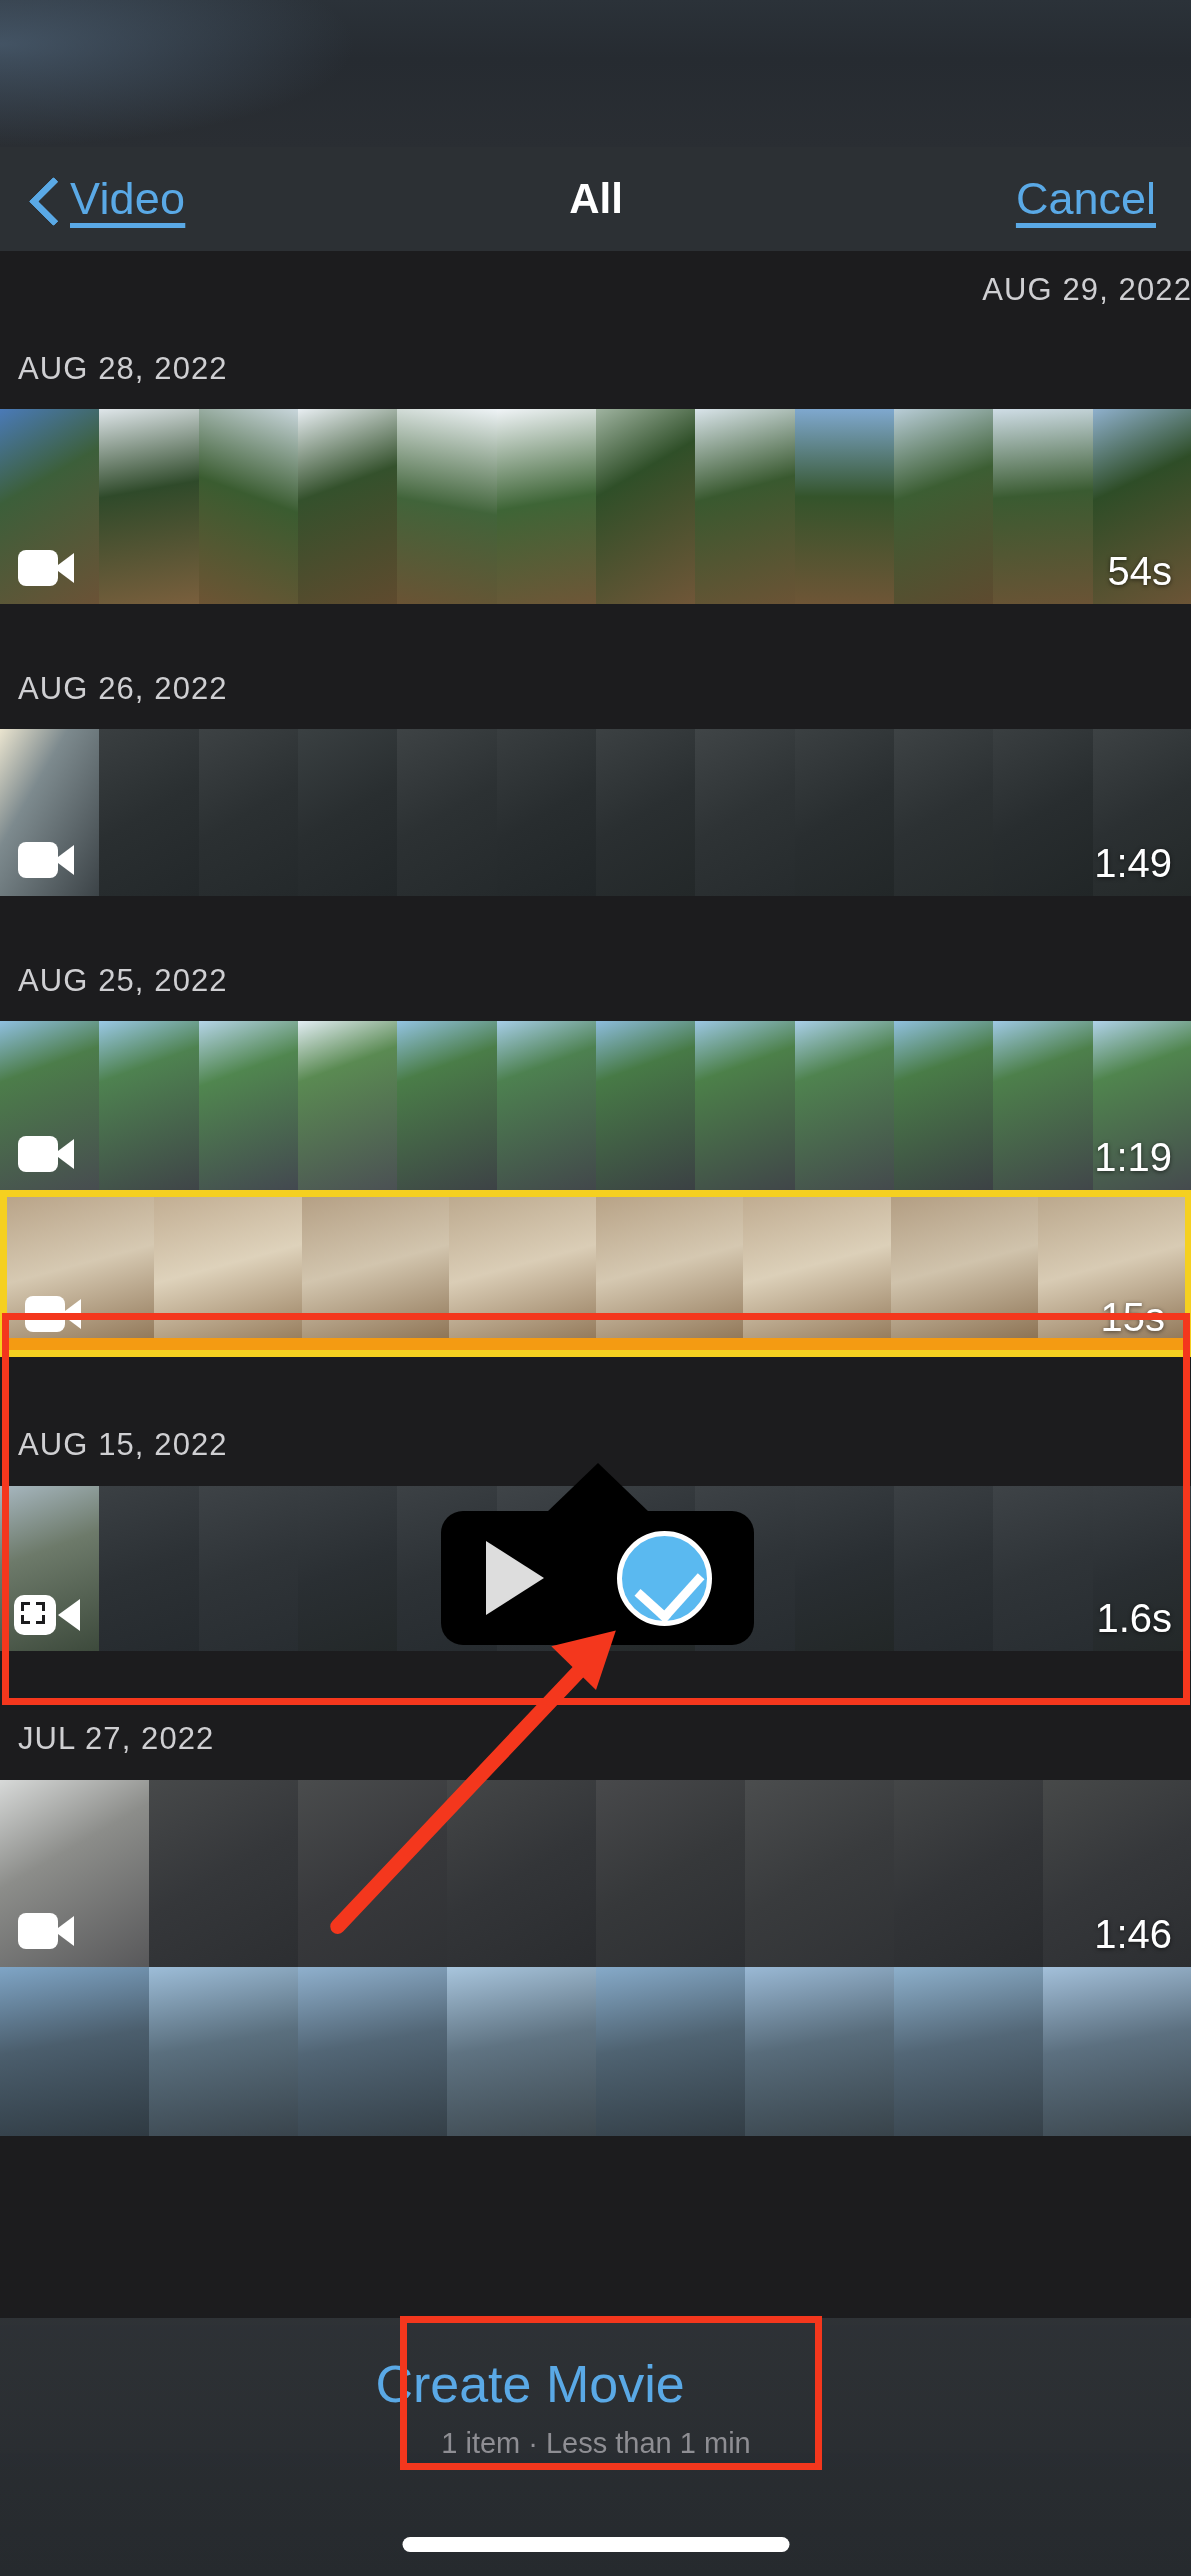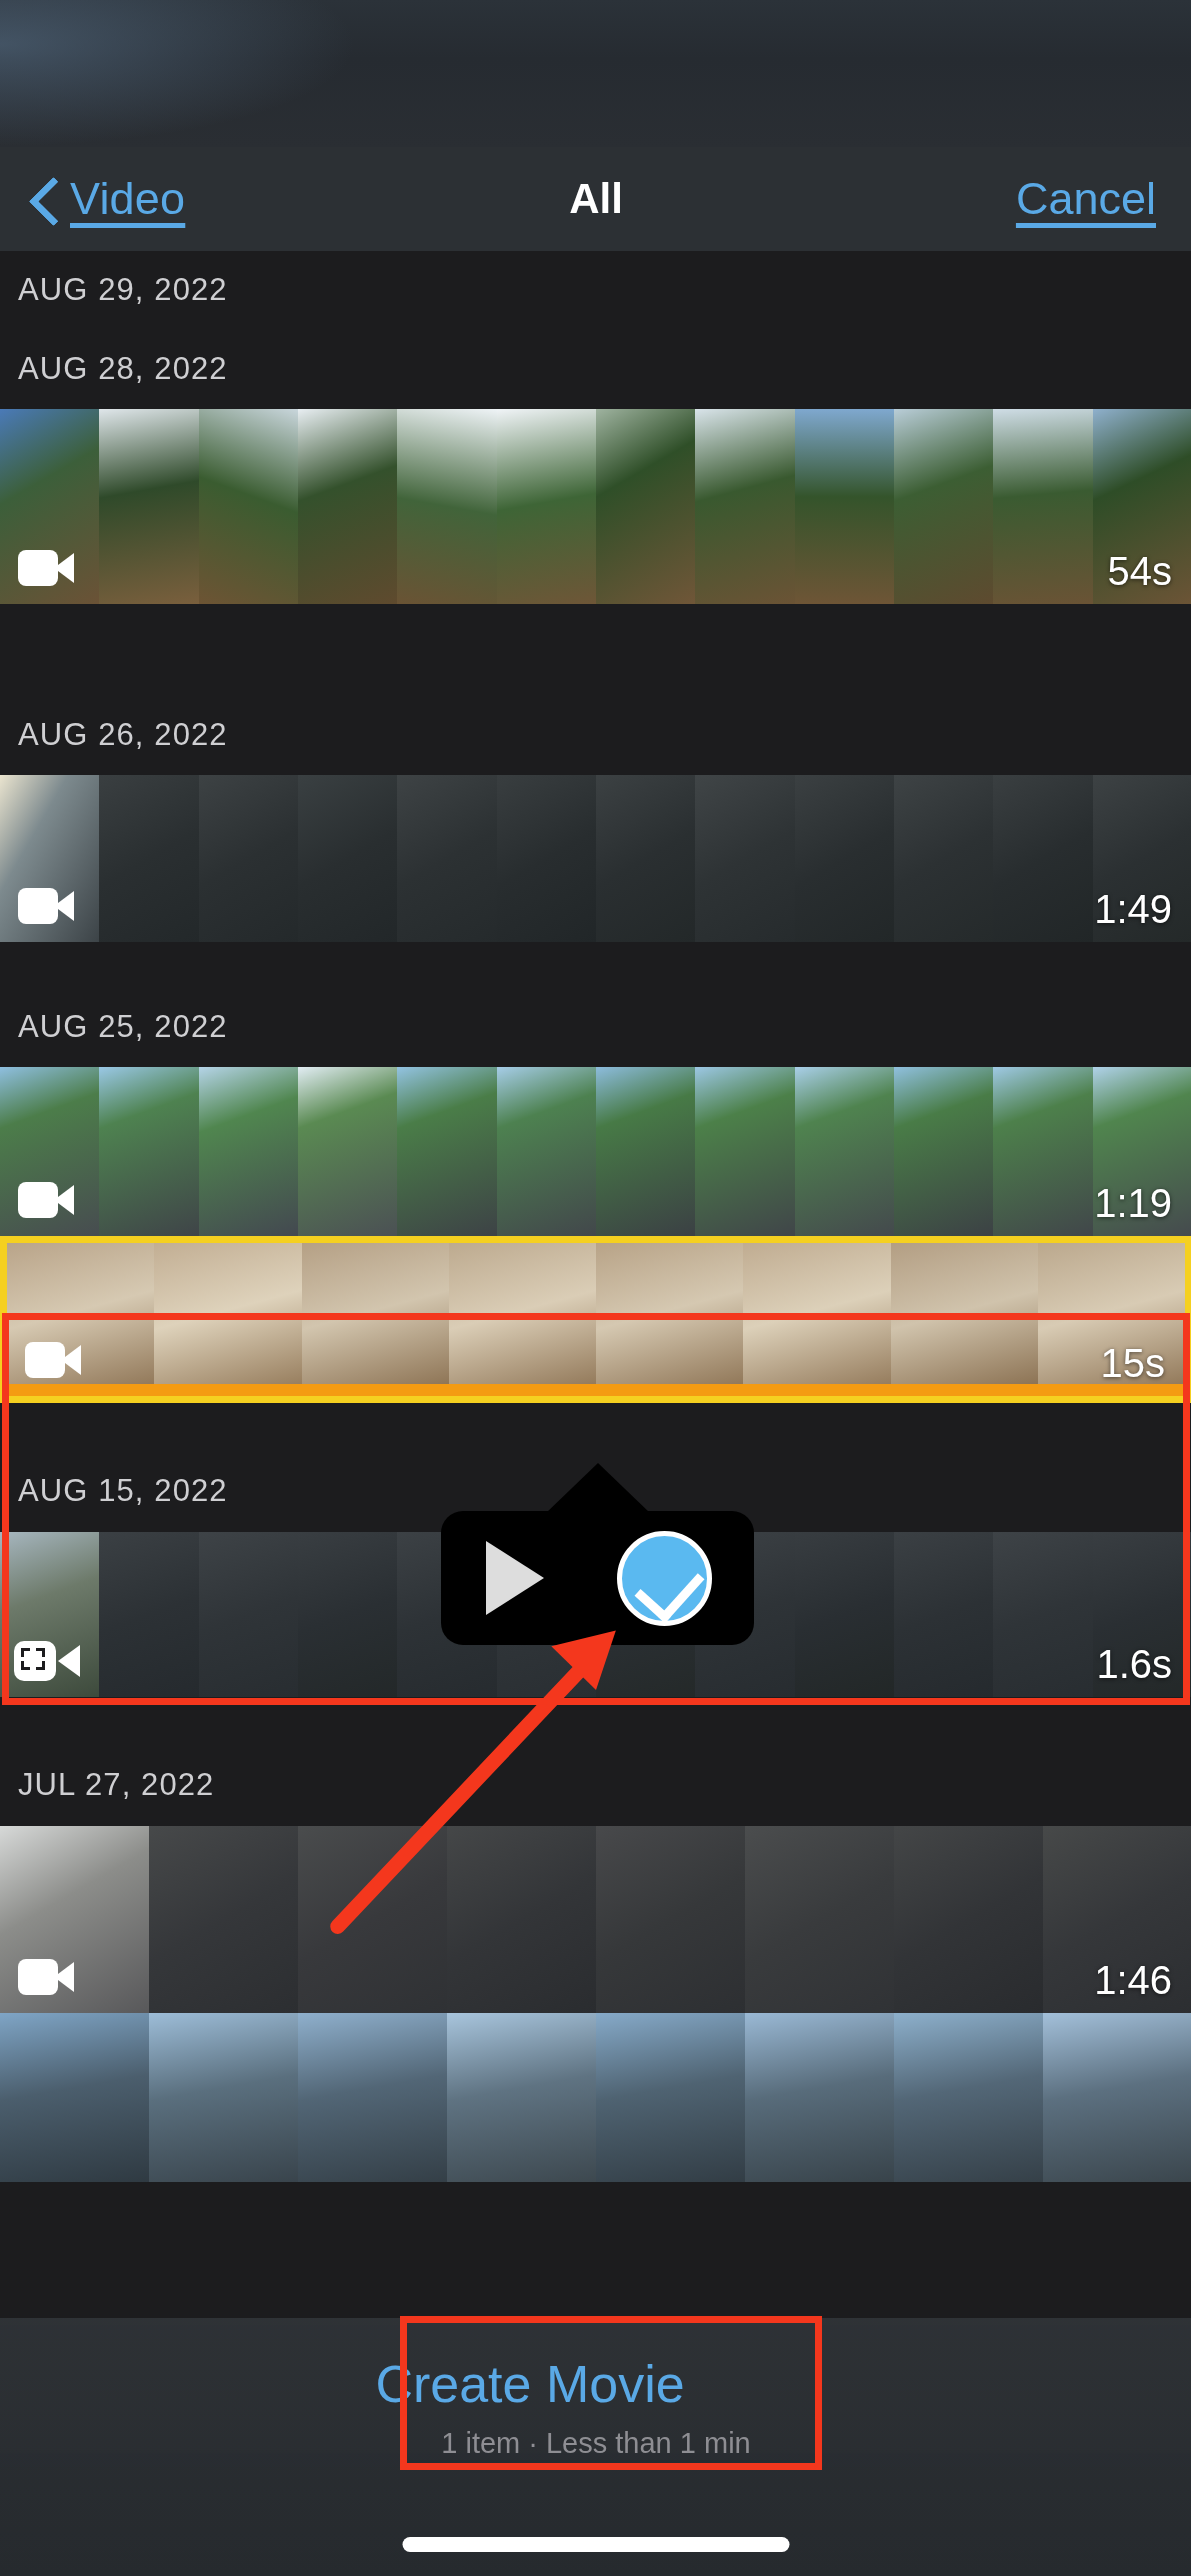--- a/index.html
+++ b/index.html
@@ -206,21 +206,21 @@
   <div class="nav-title">All</div>
   <div class="nav-back">
     <span class="chev"></span>
     <span class="nav-back-label">Video</span>
   </div>
   <div class="nav-cancel">Cancel</div>
 </div>
 
 <div class="content">
 
-  <div class="date-label" style="height:77px;line-height:77px;">AUG 29, 2022</div>
+  <div class="date-label" style="height:77px;line-height:77px;text-align:right;">AUG 29, 2022</div>
 
   <div class="date-label" style="height:81px;line-height:81px;">AUG 28, 2022</div>
   <div class="strip" style="height:195px;">
     <div class="frame" style="background:linear-gradient(150deg,#4a7ab8 0%,#3c5f3a 38%,#6b5236 100%);"></div>
     <div class="frame" style="background:linear-gradient(170deg,#dfe6ea 0%,#2f4a2a 42%,#7a5f3d 100%);"></div>
     <div class="frame" style="background:linear-gradient(200deg,#c9d6dc 0%,#3a5c30 45%,#6d5434 100%);"></div>
     <div class="frame" style="background:linear-gradient(160deg,#e8eef2 0%,#34512c 40%,#5f4a2e 100%);"></div>
     <div class="frame" style="background:linear-gradient(190deg,#eef3f6 0%,#41643a 50%,#6a5334 100%);"></div>
     <div class="frame" style="background:linear-gradient(170deg,#f0f4f7 0%,#3e6536 48%,#6e5637 100%);"></div>
     <div class="frame" style="background:linear-gradient(150deg,#9fb3a0 0%,#2f4f28 35%,#705638 100%);"></div>
@@ -229,21 +229,21 @@
     <div class="frame" style="background:linear-gradient(160deg,#b9cdd8 0%,#3c5e33 40%,#5e4a2f 100%);"></div>
     <div class="frame" style="background:linear-gradient(175deg,#cfdde6 0%,#3a5b31 44%,#6a5335 100%);"></div>
     <div class="frame" style="background:linear-gradient(155deg,#8fb0cd 0%,#2e4d27 38%,#6c5436 100%);"></div>
     <div class="icon-video">
       <span class="body"></span>
         <span class="lens"></span>
     </div>
     <div class="badge-dur">54s</div>
   </div>
 
-  <div class="date-label" style="height:125px;line-height:169px;margin-top:46px;">AUG 26, 2022</div>
+  <div class="date-label" style="height:125px;line-height:169px;">AUG 26, 2022</div>
   <div class="strip" style="height:167px;">
     <div class="frame" style="background:linear-gradient(120deg,#eae4cf 0%,#7d8a8e 35%,#3c4347 100%);"></div>
     <div class="frame" style="background:linear-gradient(150deg,#3a3f41 0%,#2a2f31 50%,#23282a 100%);"></div>
     <div class="frame" style="background:linear-gradient(150deg,#3d4244 0%,#2b3032 50%,#24292b 100%);"></div>
     <div class="frame" style="background:linear-gradient(150deg,#3a4042 0%,#292e30 50%,#222729 100%);"></div>
     <div class="frame" style="background:linear-gradient(150deg,#3e4345 0%,#2c3133 50%,#252a2c 100%);"></div>
     <div class="frame" style="background:linear-gradient(150deg,#393e40 0%,#282d2f 50%,#212628 100%);"></div>
     <div class="frame" style="background:linear-gradient(150deg,#3c4143 0%,#2a2f31 50%,#232829 100%);"></div>
     <div class="frame" style="background:linear-gradient(150deg,#404547 0%,#2e3335 50%,#262b2d 100%);"></div>
     <div class="frame" style="background:linear-gradient(150deg,#3b4042 0%,#292e30 50%,#222728 100%);"></div>

